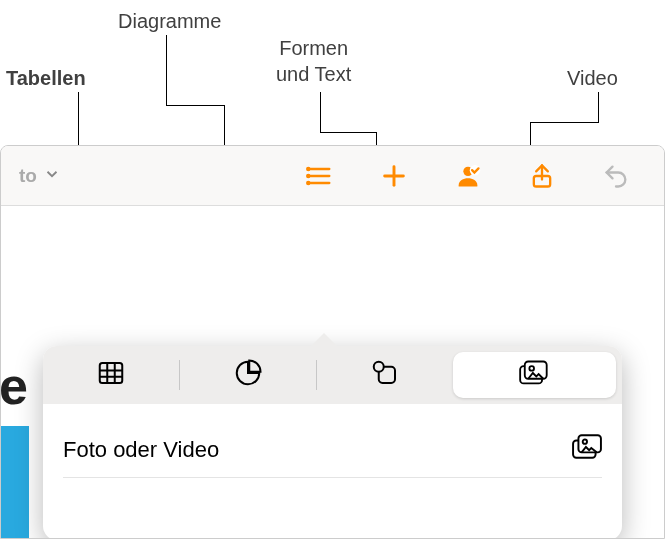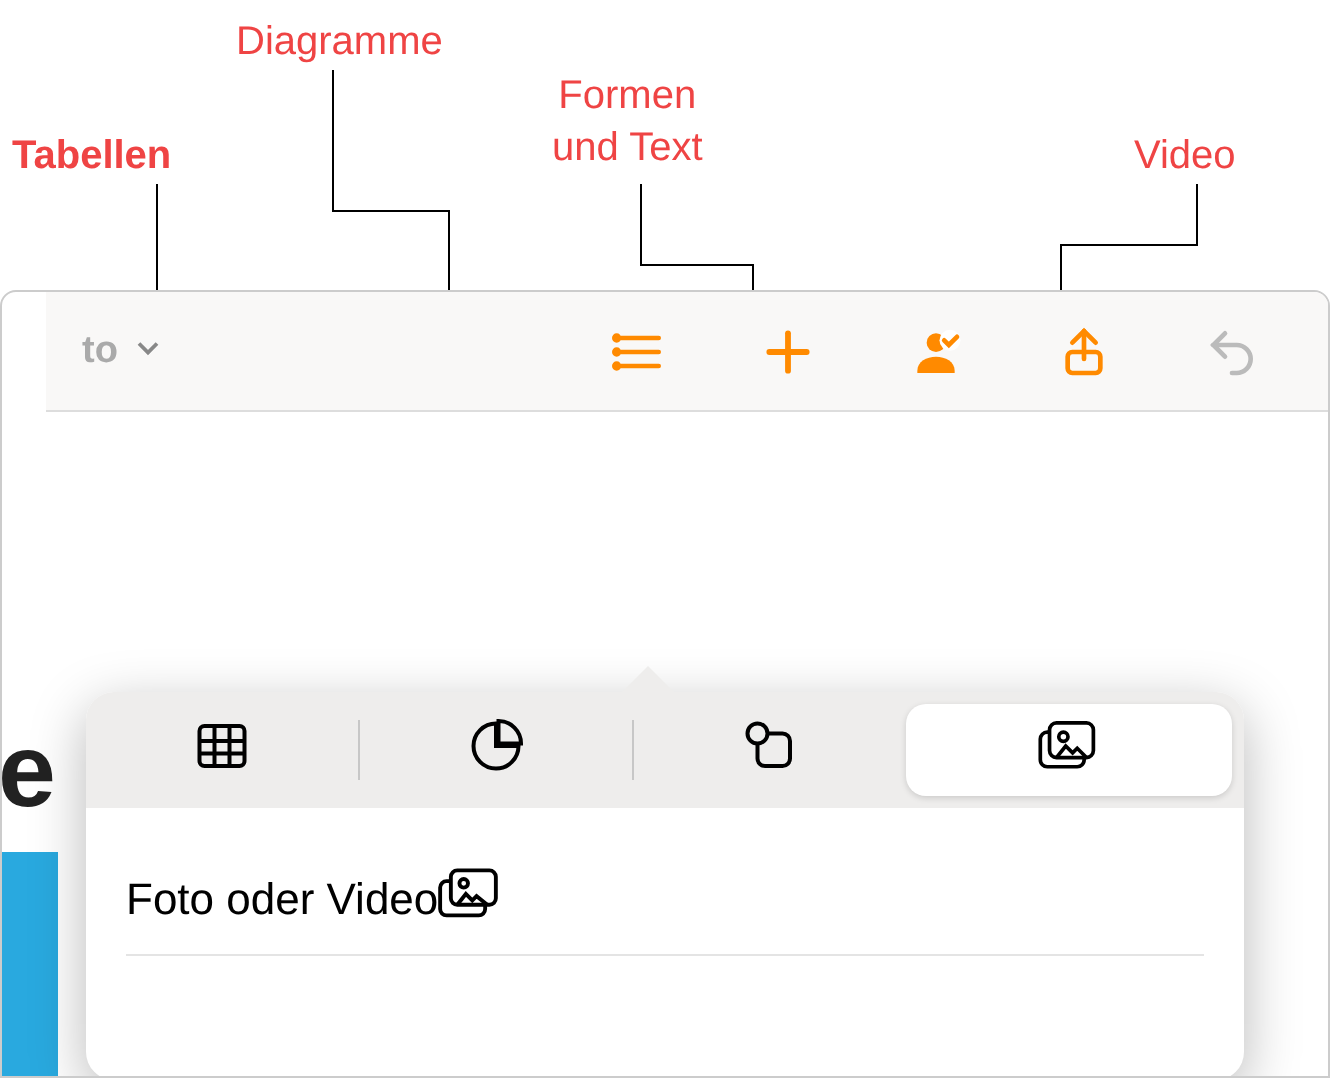--- a/index.html
+++ b/index.html
@@ -16,21 +16,21 @@
     .callouts {
       position: absolute;
       top: 0;
       left: 0;
       right: 0;
       height: 145px;
     }
     .callout {
       position: absolute;
       font-size: 20px;
-      color: #ef4444;
+      color: #404040;
       text-align: center;
       line-height: 1.3;
     }
     .callout-tabellen { left: 6px; top: 65px; font-weight: bold; }
     .callout-diagramme { left: 118px; top: 8px; }
     .callout-formen { left: 276px; top: 35px; }
     .callout-medien { left: 567px; top: 65px; }
 
     .callout-line {
       position: absolute;
@@ -41,21 +41,20 @@
     .app-window {
       position: absolute;
       top: 145px;
       left: 0;
       right: 0;
       bottom: 0;
       border: 1px solid #ccc;
       border-radius: 8px 8px 0 0;
       overflow: hidden;
       background: #fff;
-      padding-left: 22px;
     }
     .toolbar {
       height: 60px;
       background: #f9f8f7;
       border-bottom: 1px solid #ddd;
       display: flex;
       align-items: center;
       padding: 0 18px;
       gap: 14px;
     }
@@ -129,21 +128,21 @@
       box-shadow: 0 1px 3px rgba(0,0,0,0.15);
       flex: 1.2;
     }
 
     .menu-list {
       padding: 18px 20px 6px 20px;
     }
     .menu-item {
       display: flex;
       align-items: center;
-      justify-content: flex-start;
+      justify-content: space-between;
       height: 56px;
       border-bottom: 1px solid #e4e4e4;
       font-size: 22px;
       color: #000;
     }
     .menu-item:last-child { border-bottom: none; }
     .menu-item .icon { color: #111; }
     .menu-item .icon svg { width: 30px; height: 28px; }
 
     

